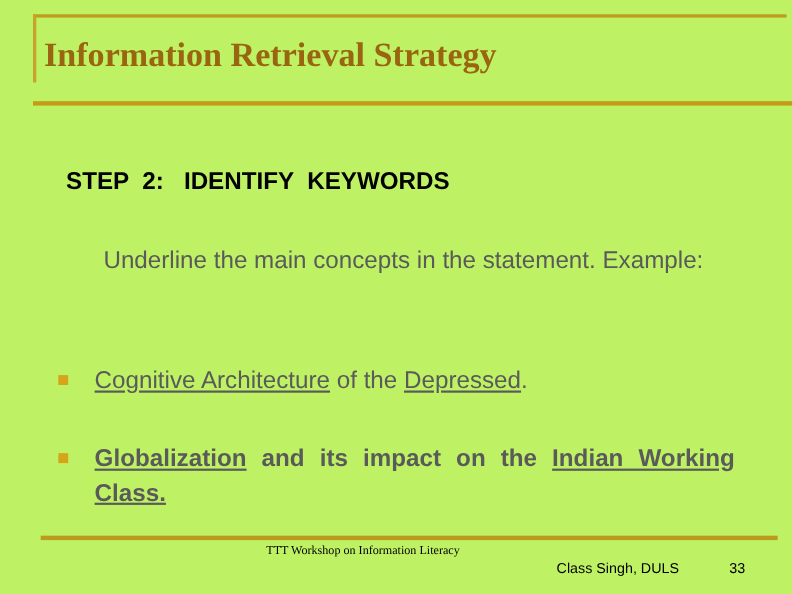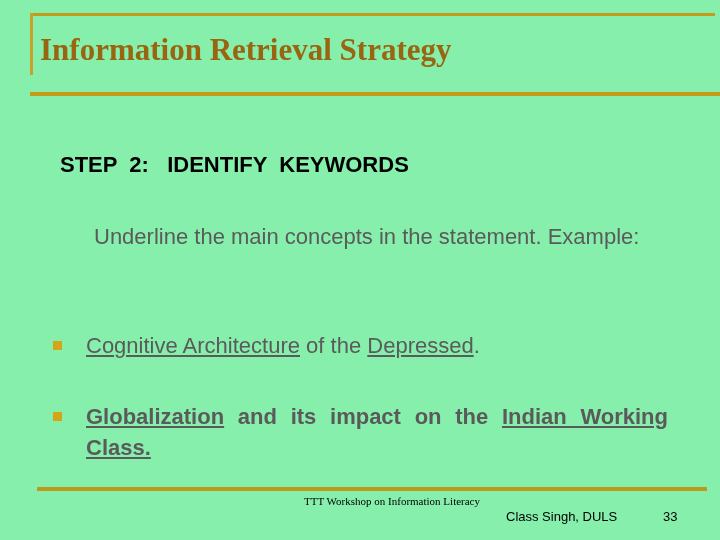--- a/index.html
+++ b/index.html
@@ -10,21 +10,21 @@
     width: 720px;
     height: 540px;
     background: #ffffff;
     font-family: "Liberation Sans", sans-serif;
     overflow: hidden;
   }
   .slide {
     position: relative;
     width: 720px;
     height: 540px;
-    background: #86efac;
+    background: #bef264;
   }
 
   
   .title-rule-top {
     position: absolute;
     left: 30px;
     top: 13px;
     width: 685px;
     height: 3px;
     background: #c19a1e;
@@ -126,21 +126,21 @@
     top: 487px;
     width: 670px;
     height: 4px;
     background: #bb9a1d;
   }
   .footer-center {
     position: absolute;
     left: 180px;
     top: 494px;
     width: 300px;
-    text-align: right;
+    text-align: center;
     font-family: "Liberation Serif", serif;
     font-size: 11px;
     line-height: 14px;
     color: #000000;
   }
   .footer-author {
     position: absolute;
     left: 506px;
     top: 509px;
     font-family: "Liberation Sans", sans-serif;

